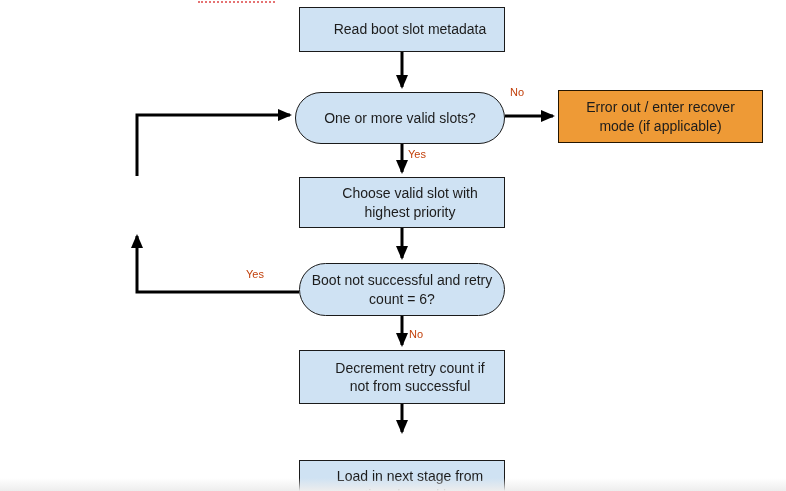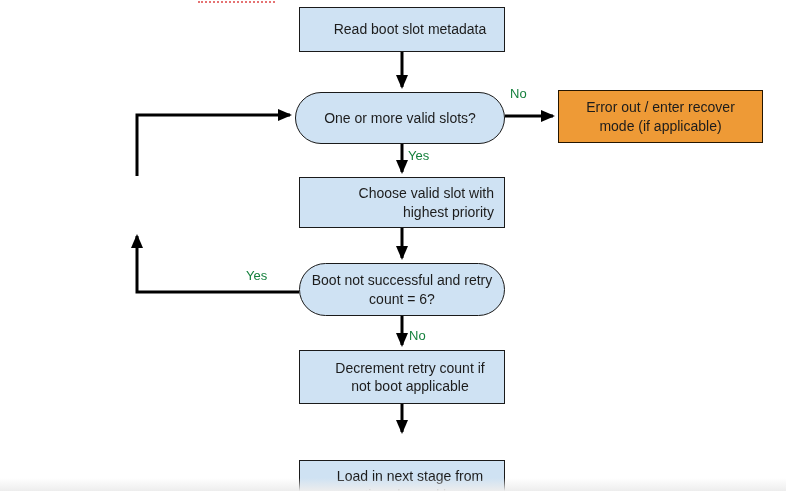--- a/index.html
+++ b/index.html
@@ -9,21 +9,21 @@
     overflow:hidden;color:#1c1c1c;
   }
   .node{
     position:absolute;display:flex;align-items:center;justify-content:center;
     text-align:center;font-size:14px;line-height:1.3;color:#1c1c1c;
     box-sizing:border-box;padding:2px 10px;
   }
   .process{background:#cfe2f3;border:1.6px solid #1a1a1a;padding-left:26px;}
   .decision{background:#cfe2f3;border:1.6px solid #1a1a1a;border-radius:27px;}
   .error{background:#ee9a36;border:1.6px solid #241500;}
-  .edge-label{position:absolute;font-size:13px;color:#15803d;white-space:nowrap;}
+  .edge-label{position:absolute;font-size:11px;color:#c2410c;white-space:nowrap;}
   .arrows{position:absolute;left:0;top:0;width:786px;height:491px;pointer-events:none;}
   .artifact-dotted{
     position:absolute;left:198px;top:1px;width:77px;height:0;
     border-top:2px dotted #e57373;
   }
   .bottom-fade{
     position:absolute;left:0;bottom:0;width:786px;height:13px;
     background:linear-gradient(rgba(255,255,255,0),#ededed);
   }
 </style>
@@ -49,26 +49,26 @@
     <path d="M402,316 L402,345" stroke="#000" stroke-width="3" fill="none" marker-end="url(#ah)"></path>
     <path d="M402,404 L402,432" stroke="#000" stroke-width="3" fill="none" marker-end="url(#ah)"></path>
   </svg>
 
   <div class="node process" style="left:299px;top:7px;width:206px;height:45px;">Read boot slot metadata</div>
 
   <div class="node error" style="left:558px;top:90px;width:205px;height:53px;">Error out / enter recover mode (if applicable)</div>
 
   <div class="node decision" style="left:295px;top:92px;width:210px;height:52px;">One or more valid slots?</div>
 
-  <div class="node process" style="left:299px;top:177px;width:206px;height:51px;text-align:right;">Choose valid slot with highest priority</div>
+  <div class="node process" style="left:299px;top:177px;width:206px;height:51px;">Choose valid slot with highest priority</div>
 
 
   <div class="node decision" style="left:299px;top:263px;width:206px;height:53px;">Boot not successful and retry count = 6?</div>
 
-  <div class="node process" style="left:299px;top:350px;width:206px;height:54px;">Decrement retry count if not boot applicable</div>
+  <div class="node process" style="left:299px;top:350px;width:206px;height:54px;">Decrement retry count if not from successful</div>
 
   <div class="node process" style="left:299px;top:460px;width:206px;height:51px;">Load in next stage from active slot and boot</div>
 
   <div class="edge-label" style="left:510px;top:86px;">No</div>
 
   <div class="edge-label" style="left:408px;top:148px;">Yes</div>
 
   <div class="edge-label" style="left:246px;top:268px;">Yes</div>
 
   <div class="edge-label" style="left:409px;top:328px;">No</div>

